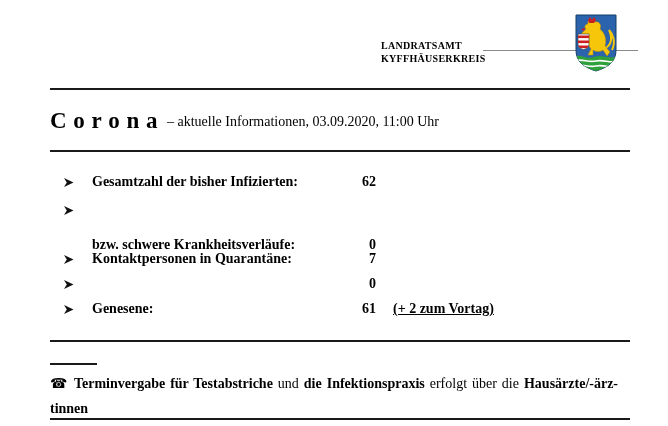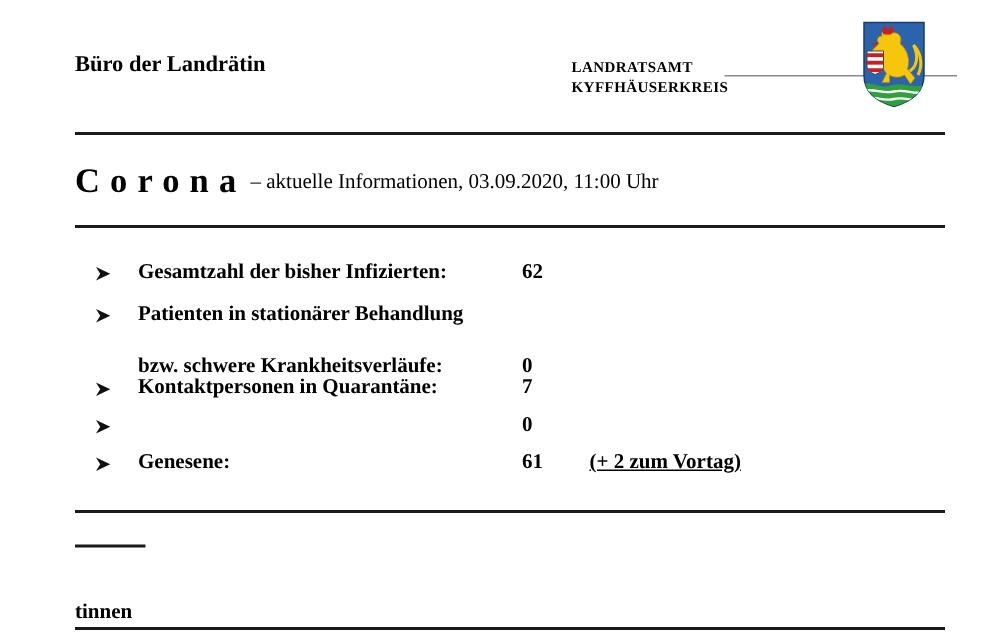--- a/index.html
+++ b/index.html
@@ -16,37 +16,36 @@
   .rule-gray{position:absolute;background:#8a8a8a;}
   .office{left:50px;top:35px;font-size:15px;font-weight:bold;}
   .org{left:381px;top:40px;font-size:10px;font-weight:bold;line-height:12.5px;letter-spacing:0.3px;}
   .coat{left:574px;top:14px;}
   .title{left:50px;top:108px;font-size:23px;font-weight:bold;letter-spacing:0.5px;}
   .subtitle{left:167px;top:114px;font-size:14px;}
   .stat-row{position:absolute;left:0;top:0;width:660px;height:20px;font-size:14px;font-weight:bold;}
   .bullet{position:absolute;left:64px;top:3px;width:11px;height:11px;}
   .stat-label{position:absolute;left:92px;top:0;white-space:nowrap;}
   .stat-label2{position:absolute;left:92px;top:0;white-space:nowrap;font-weight:bold;font-size:14px;}
-  .stat-value{position:absolute;left:348px;top:0;width:28px;text-align:left;}
+  .stat-value{position:absolute;left:348px;top:0;width:28px;text-align:right;}
   .stat-note{position:absolute;left:393px;top:0;white-space:nowrap;text-decoration:underline;}
   .phone-par{
     left:50px;top:374px;width:568px;
     font-size:14px;line-height:18px;
     text-align:justify;text-align-last:justify;
   }
   .phone-par .b{font-weight:bold;}
   .phone-glyph{font-family:"DejaVu Sans",sans-serif;font-size:14px;}
   .line2{left:50px;top:401px;font-size:14px;font-weight:bold;}
 </style>
 </head>
 <body>
 
 <div class="page">
 
-  <div class="abs office">Büro der Landrätin</div>
 
   <div class="abs org">
     <div>LANDRATSAMT</div>
     <div>KYFFHÄUSERKREIS</div>
   </div>
 
   <div class="rule-gray" style="left:483px;top:50px;width:155px;height:1px;"></div>
 
   <svg class="abs coat" width="44" height="58" viewBox="0 0 44 58">
     <defs>
@@ -89,21 +88,20 @@
         <polygon points="0,1 9.5,5.5 0,10 2.8,5.5" fill="#111"></polygon>
         </svg>
       <span class="stat-label">Gesamtzahl der bisher Infizierten:</span>
       <span class="stat-value">62</span>
     </div>
 
     <div class="stat-row" style="top:202px;">
       <svg class="bullet" viewBox="0 0 11 11">
         <polygon points="0,1 9.5,5.5 0,10 2.8,5.5" fill="#111"></polygon>
         </svg>
-      <span class="stat-label">Patienten in stationärer Behandlung</span>
     </div>
     <div class="stat-row" style="top:237px;">
       <span class="stat-label2">bzw. schwere Krankheitsverläufe:</span>
       <span class="stat-value">0</span>
     </div>
 
     <div class="stat-row" style="top:251px;">
       <svg class="bullet" viewBox="0 0 11 11">
         <polygon points="0,1 9.5,5.5 0,10 2.8,5.5" fill="#111"></polygon>
         </svg>
@@ -126,17 +124,25 @@
       <span class="stat-value">61</span>
       <span class="stat-note">(+ 2 zum Vortag)</span>
     </div>
 
   </div>
 
   <div class="rule" style="left:50px;top:340px;width:580px;height:2px;"></div>
 
   <div class="rule" style="left:50px;top:363px;width:47px;height:2px;"></div>
 
+  <div class="abs phone-par">
+    <span class="b phone-glyph">☎</span>
+    <span class="b">Terminvergabe für Testabstriche</span>
+    <span>und</span>
+    <span class="b">die Infektionspraxis</span>
+    <span>erfolgt über die</span>
+    <span class="b">Hausärzte/-ärz-</span>
+  </div>
   <div class="abs line2">tinnen</div>
 
   <div class="rule" style="left:50px;top:418px;width:580px;height:2px;"></div>
 
 </div>
 
 </body></html>

